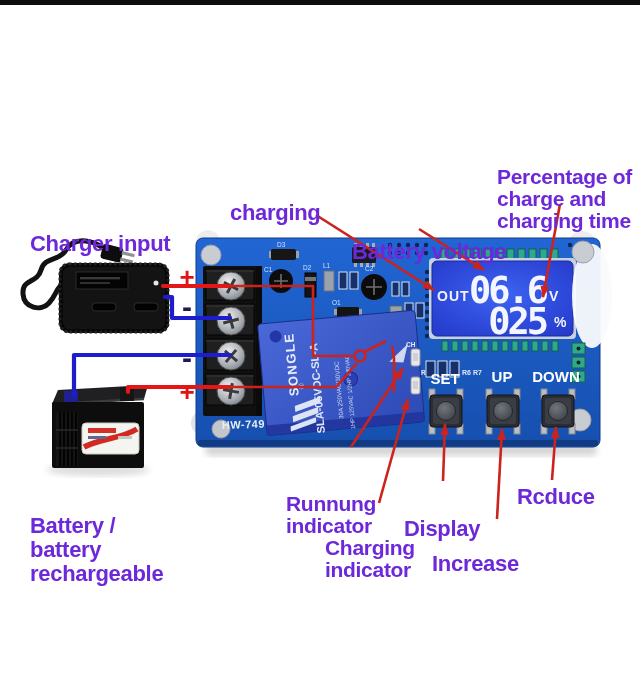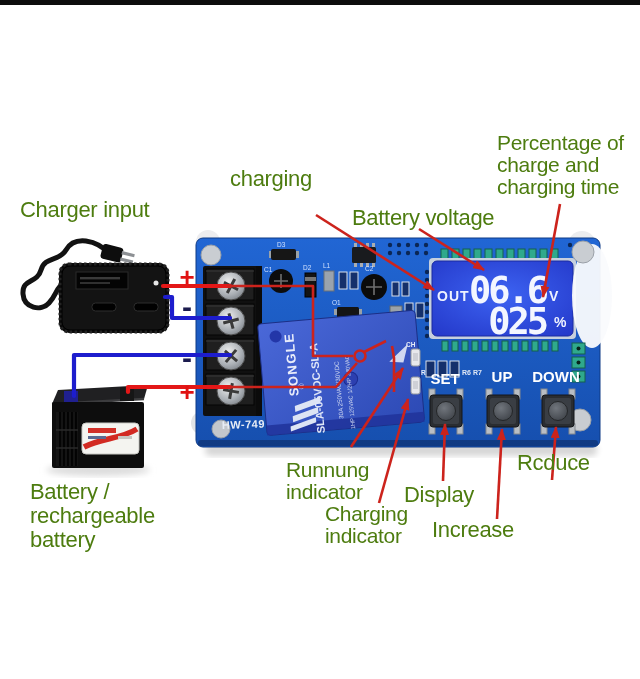--- a/index.html
+++ b/index.html
@@ -1,21 +1,21 @@
 <!DOCTYPE html>
 <html><head>
 <meta charset="utf-8">
 <style>
   html,body{margin:0;padding:0;background:#fff;}
   #stage{position:relative;width:640px;height:679px;background:#ffffff;overflow:hidden;
          font-family:"Liberation Sans",sans-serif;}
   #topbar{position:absolute;left:0;top:0;width:640px;height:5px;background:#0d0d0d;}
   svg{position:absolute;left:0;top:0;}
-  .lbl{position:absolute;color:#4d7c0f;font-weight:400;font-size:22px;line-height:24px;
-       letter-spacing:-0.3px;white-space:nowrap;z-index:5;}
+  .lbl{position:absolute;color:#6d28d9;font-weight:700;font-size:22px;line-height:24px;
+       letter-spacing:-0.3px;white-space:nowrap;z-index:5;margin-top:34px;}
   .lbl.small{font-size:21px;line-height:22px;}
   .svgtxt{font-family:"Liberation Sans",sans-serif;}
   .lcdnum{font-family:"DejaVu Sans Mono",monospace;font-weight:bold;}
 </style>
 </head>
 <body>
 
 <div id="stage">
   <div id="topbar"></div>
 
@@ -321,21 +321,21 @@
       <line x1="419" y1="229" x2="484" y2="270" marker-end="url(#arr)"></line>
       <line x1="560" y1="204" x2="543" y2="297" marker-end="url(#arr)"></line>
       <line x1="351" y1="447" x2="403" y2="368" marker-end="url(#arr)"></line>
       <line x1="379" y1="503" x2="408" y2="399" marker-end="url(#arr)"></line>
       <line x1="443" y1="481" x2="445" y2="424" marker-end="url(#arr)"></line>
       <line x1="497" y1="519" x2="502" y2="429" marker-end="url(#arr)"></line>
       <line x1="552" y1="480" x2="556" y2="427" marker-end="url(#arr)"></line>
     </g>
   </svg>
 
-  <div class="lbl" style="left:20px;top:198px;text-align:right;">Charger input</div>
+  <div class="lbl" style="left:30px;top:198px;text-align:right;">Charger input</div>
 
   <div class="lbl" style="left:230px;top:167px;">
     <div>charging</div>
   </div>
 
   <div class="lbl" style="left:352px;top:206px;">Battery voltage</div>
 
   <div class="lbl small" style="left:497px;top:132px;">
     <div>Percentage of</div>
     <div>charge and</div>
@@ -351,16 +351,16 @@
     <div>Charging</div>
     <div>indicator</div>
   </div>
 
   <div class="lbl" style="left:404px;top:483px;">Display</div>
   <div class="lbl" style="left:432px;top:518px;">Increase</div>
   <div class="lbl" style="left:517px;top:451px;">Rcduce</div>
 
   <div class="lbl" style="left:30px;top:480px;">
     <div>Battery /</div>
+    <div>battery</div>
     <div>rechargeable</div>
-    <div>battery</div>
   </div>
 </div>
 
 </body></html>

